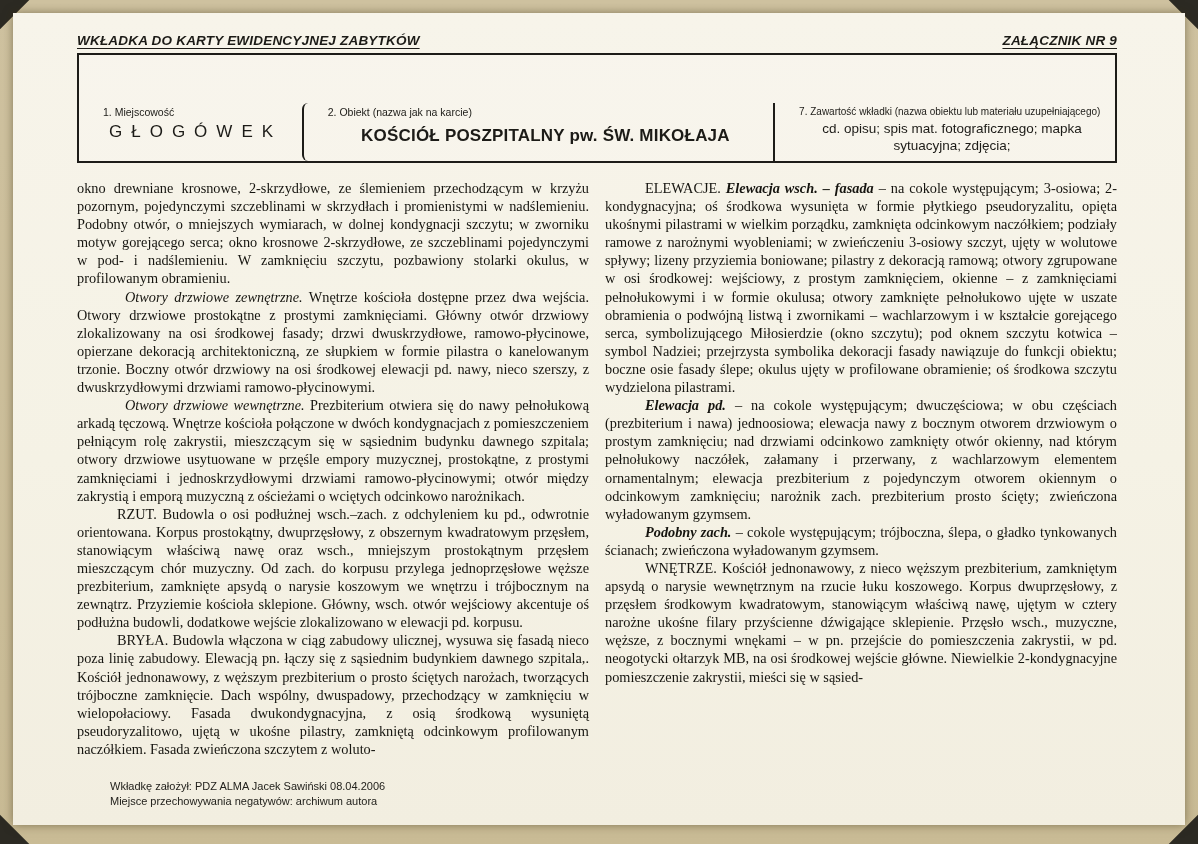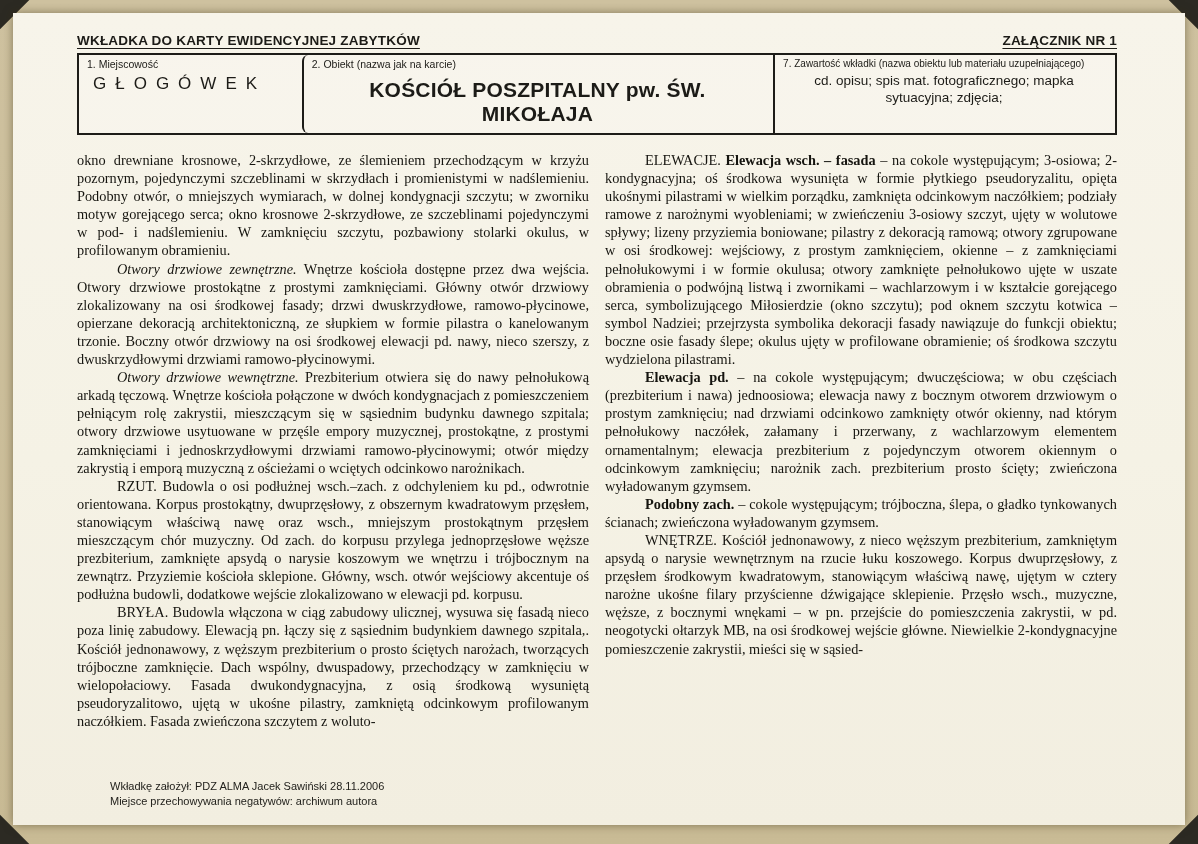--- a/index.html
+++ b/index.html
@@ -15,65 +15,65 @@
   .corner.bl { left:-40px; bottom:-40px; }
   .corner.br { right:-40px; bottom:-40px; }
 
   .paper {
     position:absolute; left:13px; top:13px; right:13px; bottom:19px; z-index:1;
     background: linear-gradient(180deg,#f7f4ea 0%, #f5f2e5 55%, #f2eee0 100%);
     box-shadow: 0 0 9px rgba(55,45,15,.5);
   }
   .content { padding: 20px 68px 0 64px; }
 
-  .topbar { display:flex; justify-content:space-between; align-items:baseline; }
+  .topbar { display:flex; justify-content:space-between; align-items:baseline;font-style:italic; }
   .topbar .ttl {
     font-weight:bold; font-size:13.5px; letter-spacing:.2px;
     text-decoration:underline; text-underline-offset:3px;
   }
 
   .form-table { display:flex; border:2px solid #1d1c18; margin-top:5px; background:rgba(255,255,255,.15); }
-  .cell { padding:3px 10px 7px 8px; box-sizing:border-box; }
+  .cell { padding:3px 10px 7px 24px; box-sizing:border-box;margin-top:48px; }
   .cell + .cell { border-left:2px solid #1d1c18; }
   .cell.c1 { width:21.5%; }
   .cell.c2 { width:45.5%;border-radius:6px; }
   .cell.c3 { width:33%; }
   .fld-label { font-size:10.5px; }
   .cell.c3 .fld-label { font-size:10px; white-space:nowrap; }
   .locality { font-size:17px; font-weight:normal; letter-spacing:9px; margin-top:4px; padding-left:6px; }
-  .object-name { font-size:21px; font-weight:bold; text-align:center; margin-top:8px; letter-spacing:.2px; }
+  .object-name { font-size:17px; font-weight:bold; text-align:center; margin-top:8px; letter-spacing:.2px; }
   .contents-val { font-size:13.5px; text-align:center; margin-top:3px; line-height:17px; }
 
   .columns {
     display:flex; gap:16px; margin-top:16px;
     font-family:"Liberation Serif", serif; font-size:14.3px; line-height:18.1px;
     text-align:justify; color:#15140f;
   }
   .col { flex:1; min-width:0; }
   .para { margin:0; }
   .para.ind { text-indent:40px; }
-  .it { font-style:italic; }
-  .bi { font-weight:bold; }
+  .it { font-style:italic;margin-left:8px; }
+  .bi { font-style:italic; font-weight:bold; }
 
   .footer { position:absolute; left:97px; bottom:16px; font-size:11px; line-height:15px; color:#23221d; }
 </style>
 </head>
 <body>
 
 <div class="corner tl"></div>
 <div class="corner tr"></div>
 <div class="corner bl"></div>
 <div class="corner br"></div>
 
 <div class="paper">
   <div class="content">
 
     <div class="topbar">
       <div class="ttl">WKŁADKA DO KARTY EWIDENCYJNEJ ZABYTKÓW</div>
-      <div class="ttl">ZAŁĄCZNIK NR 1</div>
+      <div class="ttl">ZAŁĄCZNIK NR 9</div>
     </div>
 
     <div class="form-table">
       <div class="cell c1">
         <div class="fld-label">1. Miejscowość</div>
         <div class="locality">GŁOGÓWEK</div>
       </div>
       <div class="cell c2">
         <div class="fld-label">2. Obiekt (nazwa jak na karcie)</div>
         <div class="object-name">KOŚCIÓŁ POSZPITALNY pw. ŚW. MIKOŁAJA</div>
@@ -94,18 +94,18 @@
       </section>
       <section class="col">
         <p class="para ind"><span>ELEWACJE.</span> <span class="bi">Elewacja wsch. – fasada</span> <span>– na cokole występującym; 3-osiowa; 2-kondygnacyjna; oś środkowa wysunięta w formie płytkiego pseudoryzalitu, opięta ukośnymi pilastrami w wielkim porządku, zamknięta odcinkowym naczółkiem; podziały ramowe z narożnymi wyobleniami; w zwieńczeniu 3-osiowy szczyt, ujęty w wolutowe spływy; lizeny przyziemia boniowane; pilastry z dekoracją ramową; otwory zgrupowane w osi środkowej: wejściowy, z prostym zamknięciem, okienne – z zamknięciami pełnołukowymi i w formie okulusa; otwory zamknięte pełnołukowo ujęte w uszate obramienia o podwójną listwą i zwornikami – wachlarzowym i w kształcie gorejącego serca, symbolizującego Miłosierdzie (okno szczytu); pod oknem szczytu kotwica – symbol Nadziei; przejrzysta symbolika dekoracji fasady nawiązuje do funkcji obiektu; boczne osie fasady ślepe; okulus ujęty w profilowane obramienie; oś środkowa szczytu wydzielona pilastrami.</span></p>
         <p class="para ind"><span class="bi">Elewacja pd.</span> <span>– na cokole występującym; dwuczęściowa; w obu częściach (prezbiterium i nawa) jednoosiowa; elewacja nawy z bocznym otworem drzwiowym o prostym zamknięciu; nad drzwiami odcinkowo zamknięty otwór okienny, nad którym pełnołukowy naczółek, załamany i przerwany, z wachlarzowym elementem ornamentalnym; elewacja prezbiterium z pojedynczym otworem okiennym o odcinkowym zamknięciu; narożnik zach. prezbiterium prosto ścięty; zwieńczona wyładowanym gzymsem.</span></p>
         <p class="para ind"><span class="bi">Podobny zach.</span> <span>– cokole występującym; trójboczna, ślepa, o gładko tynkowanych ścianach; zwieńczona wyładowanym gzymsem.</span></p>
         <p class="para ind"><span>WNĘTRZE.</span> <span>Kościół jednonawowy, z nieco węższym prezbiterium, zamkniętym apsydą o narysie wewnętrznym na rzucie łuku koszowego. Korpus dwuprzęsłowy, z przęsłem środkowym kwadratowym, stanowiącym właściwą nawę, ujętym w cztery narożne ukośne filary przyścienne dźwigające sklepienie. Przęsło wsch., muzyczne, węższe, z bocznymi wnękami – w pn. przejście do pomieszczenia zakrystii, w pd. neogotycki ołtarzyk MB, na osi środkowej wejście główne. Niewielkie 2-kondygnacyjne pomieszczenie zakrystii, mieści się w sąsied-</span></p>
       </section>
     </main>
 
     <div class="footer">
-      <div>Wkładkę założył: PDZ ALMA Jacek Sawiński 28.11.2006</div>
+      <div>Wkładkę założył: PDZ ALMA Jacek Sawiński 08.04.2006</div>
       <div>Miejsce przechowywania negatywów: archiwum autora</div>
     </div>
 
   </div>
 </div>
 
 </body></html>

